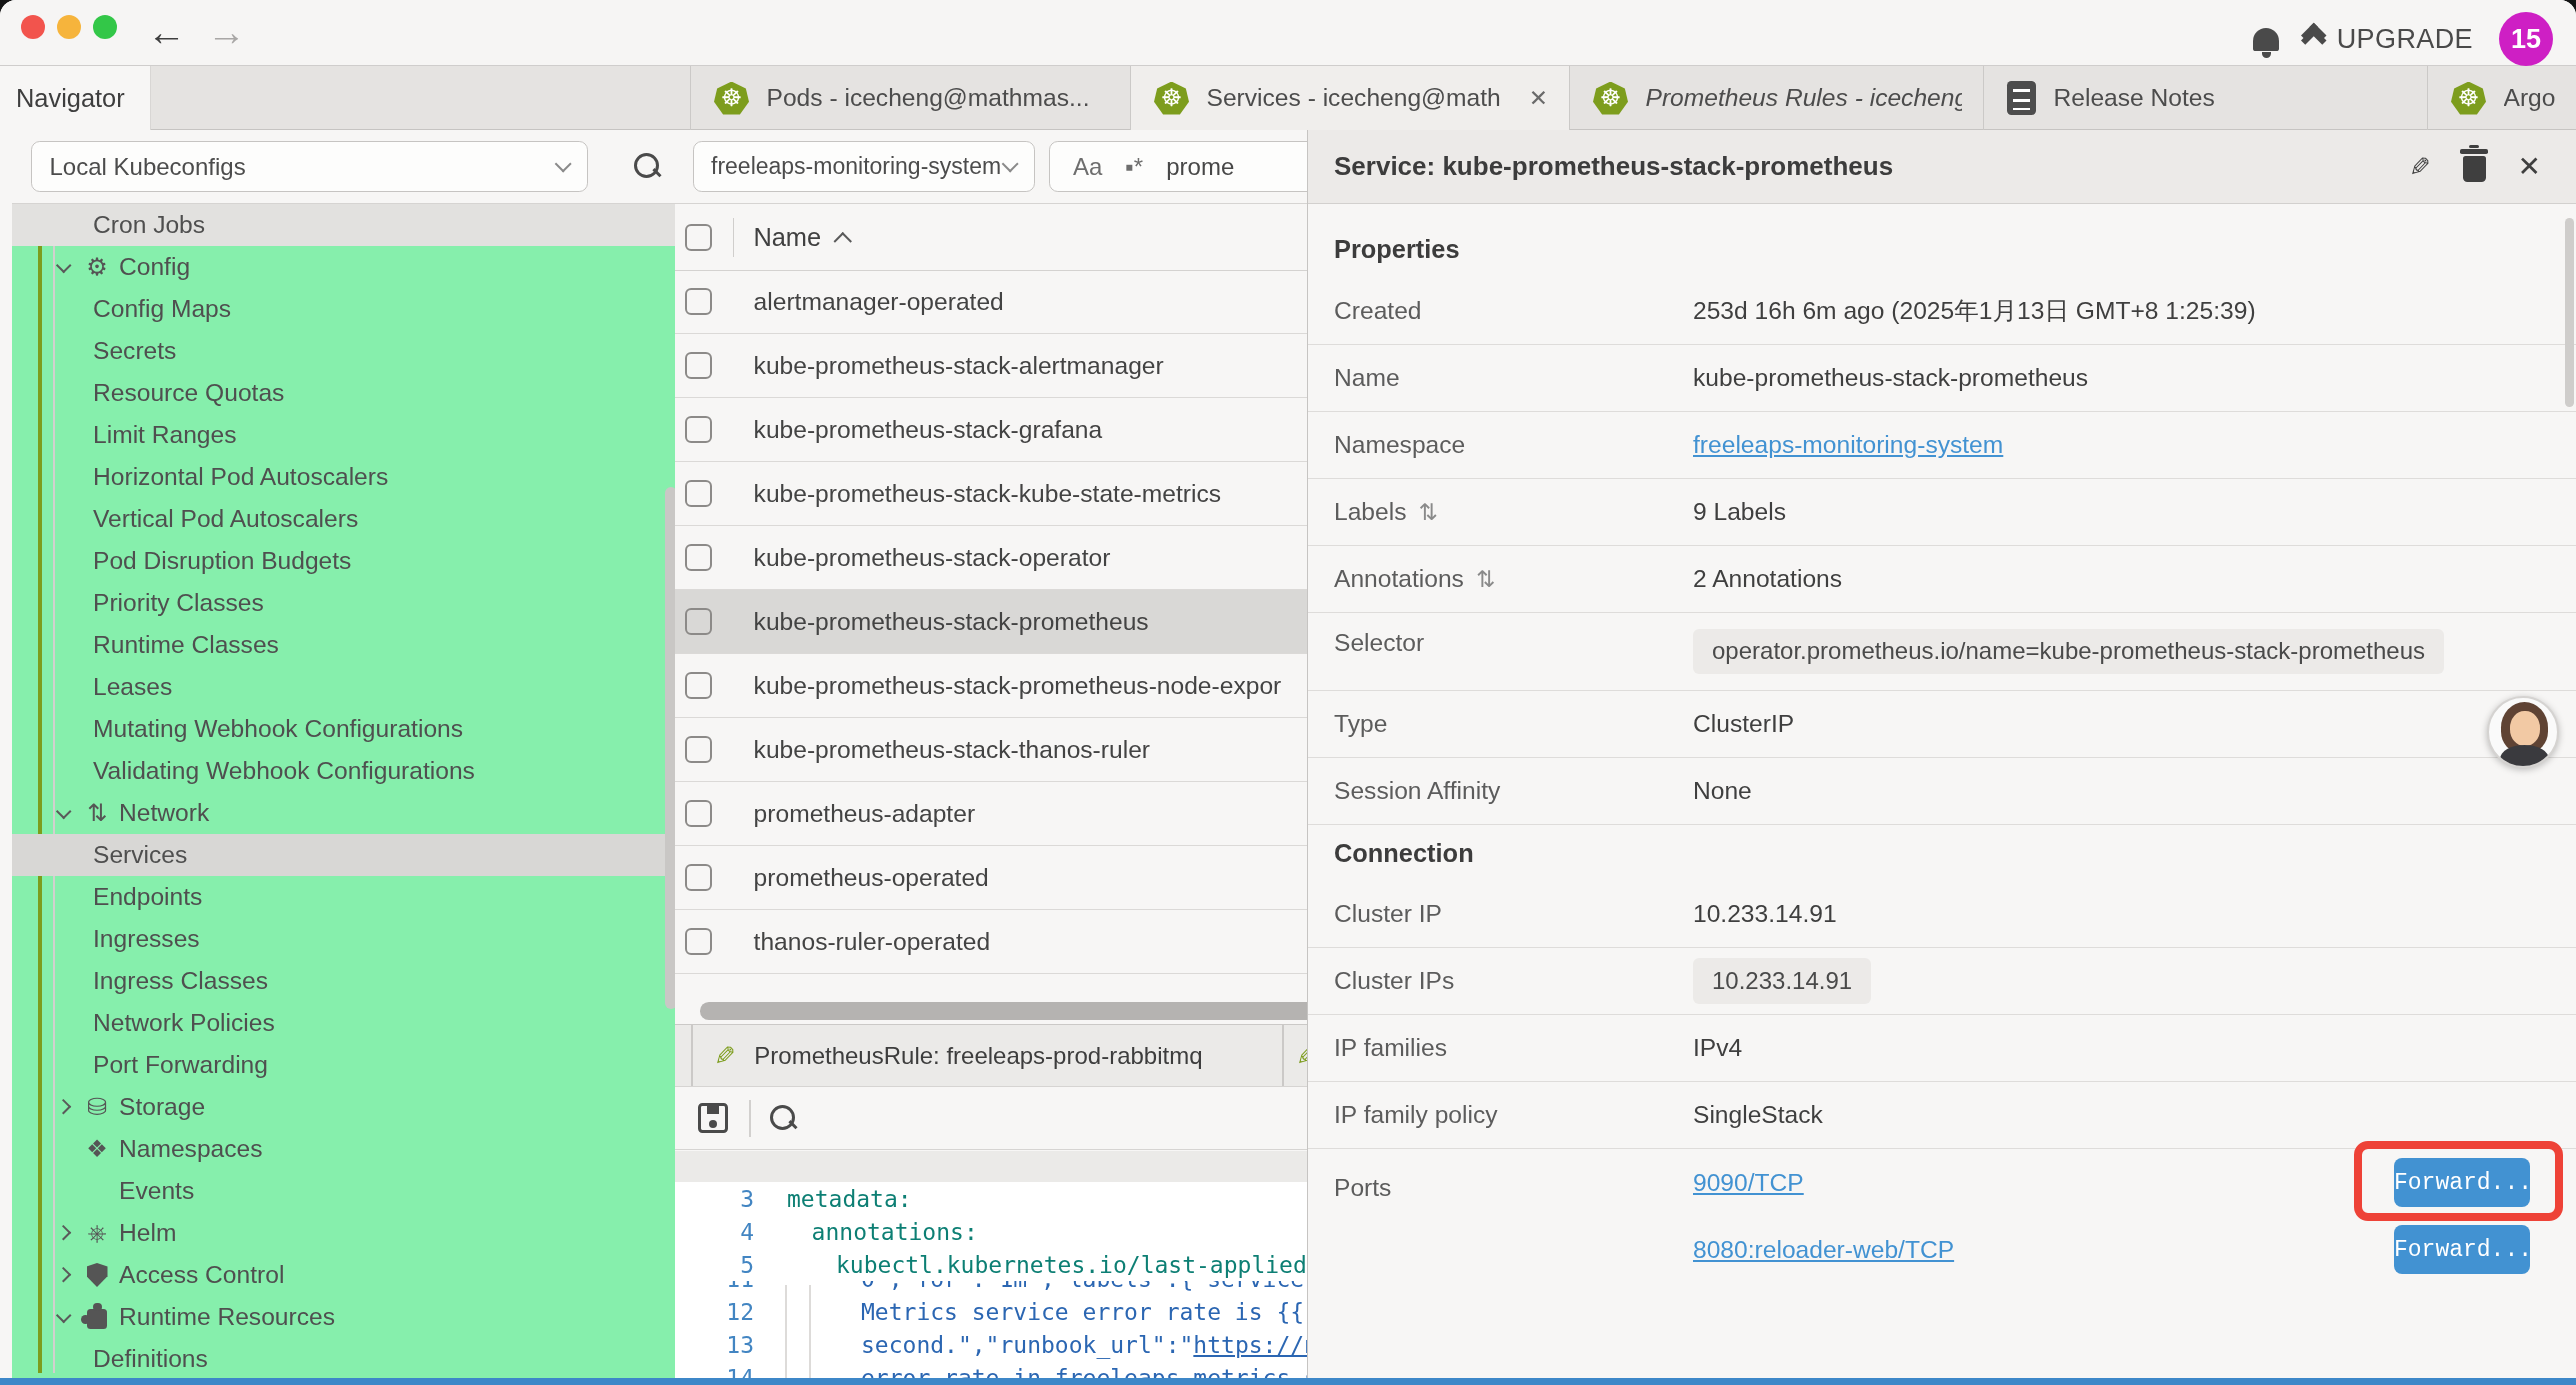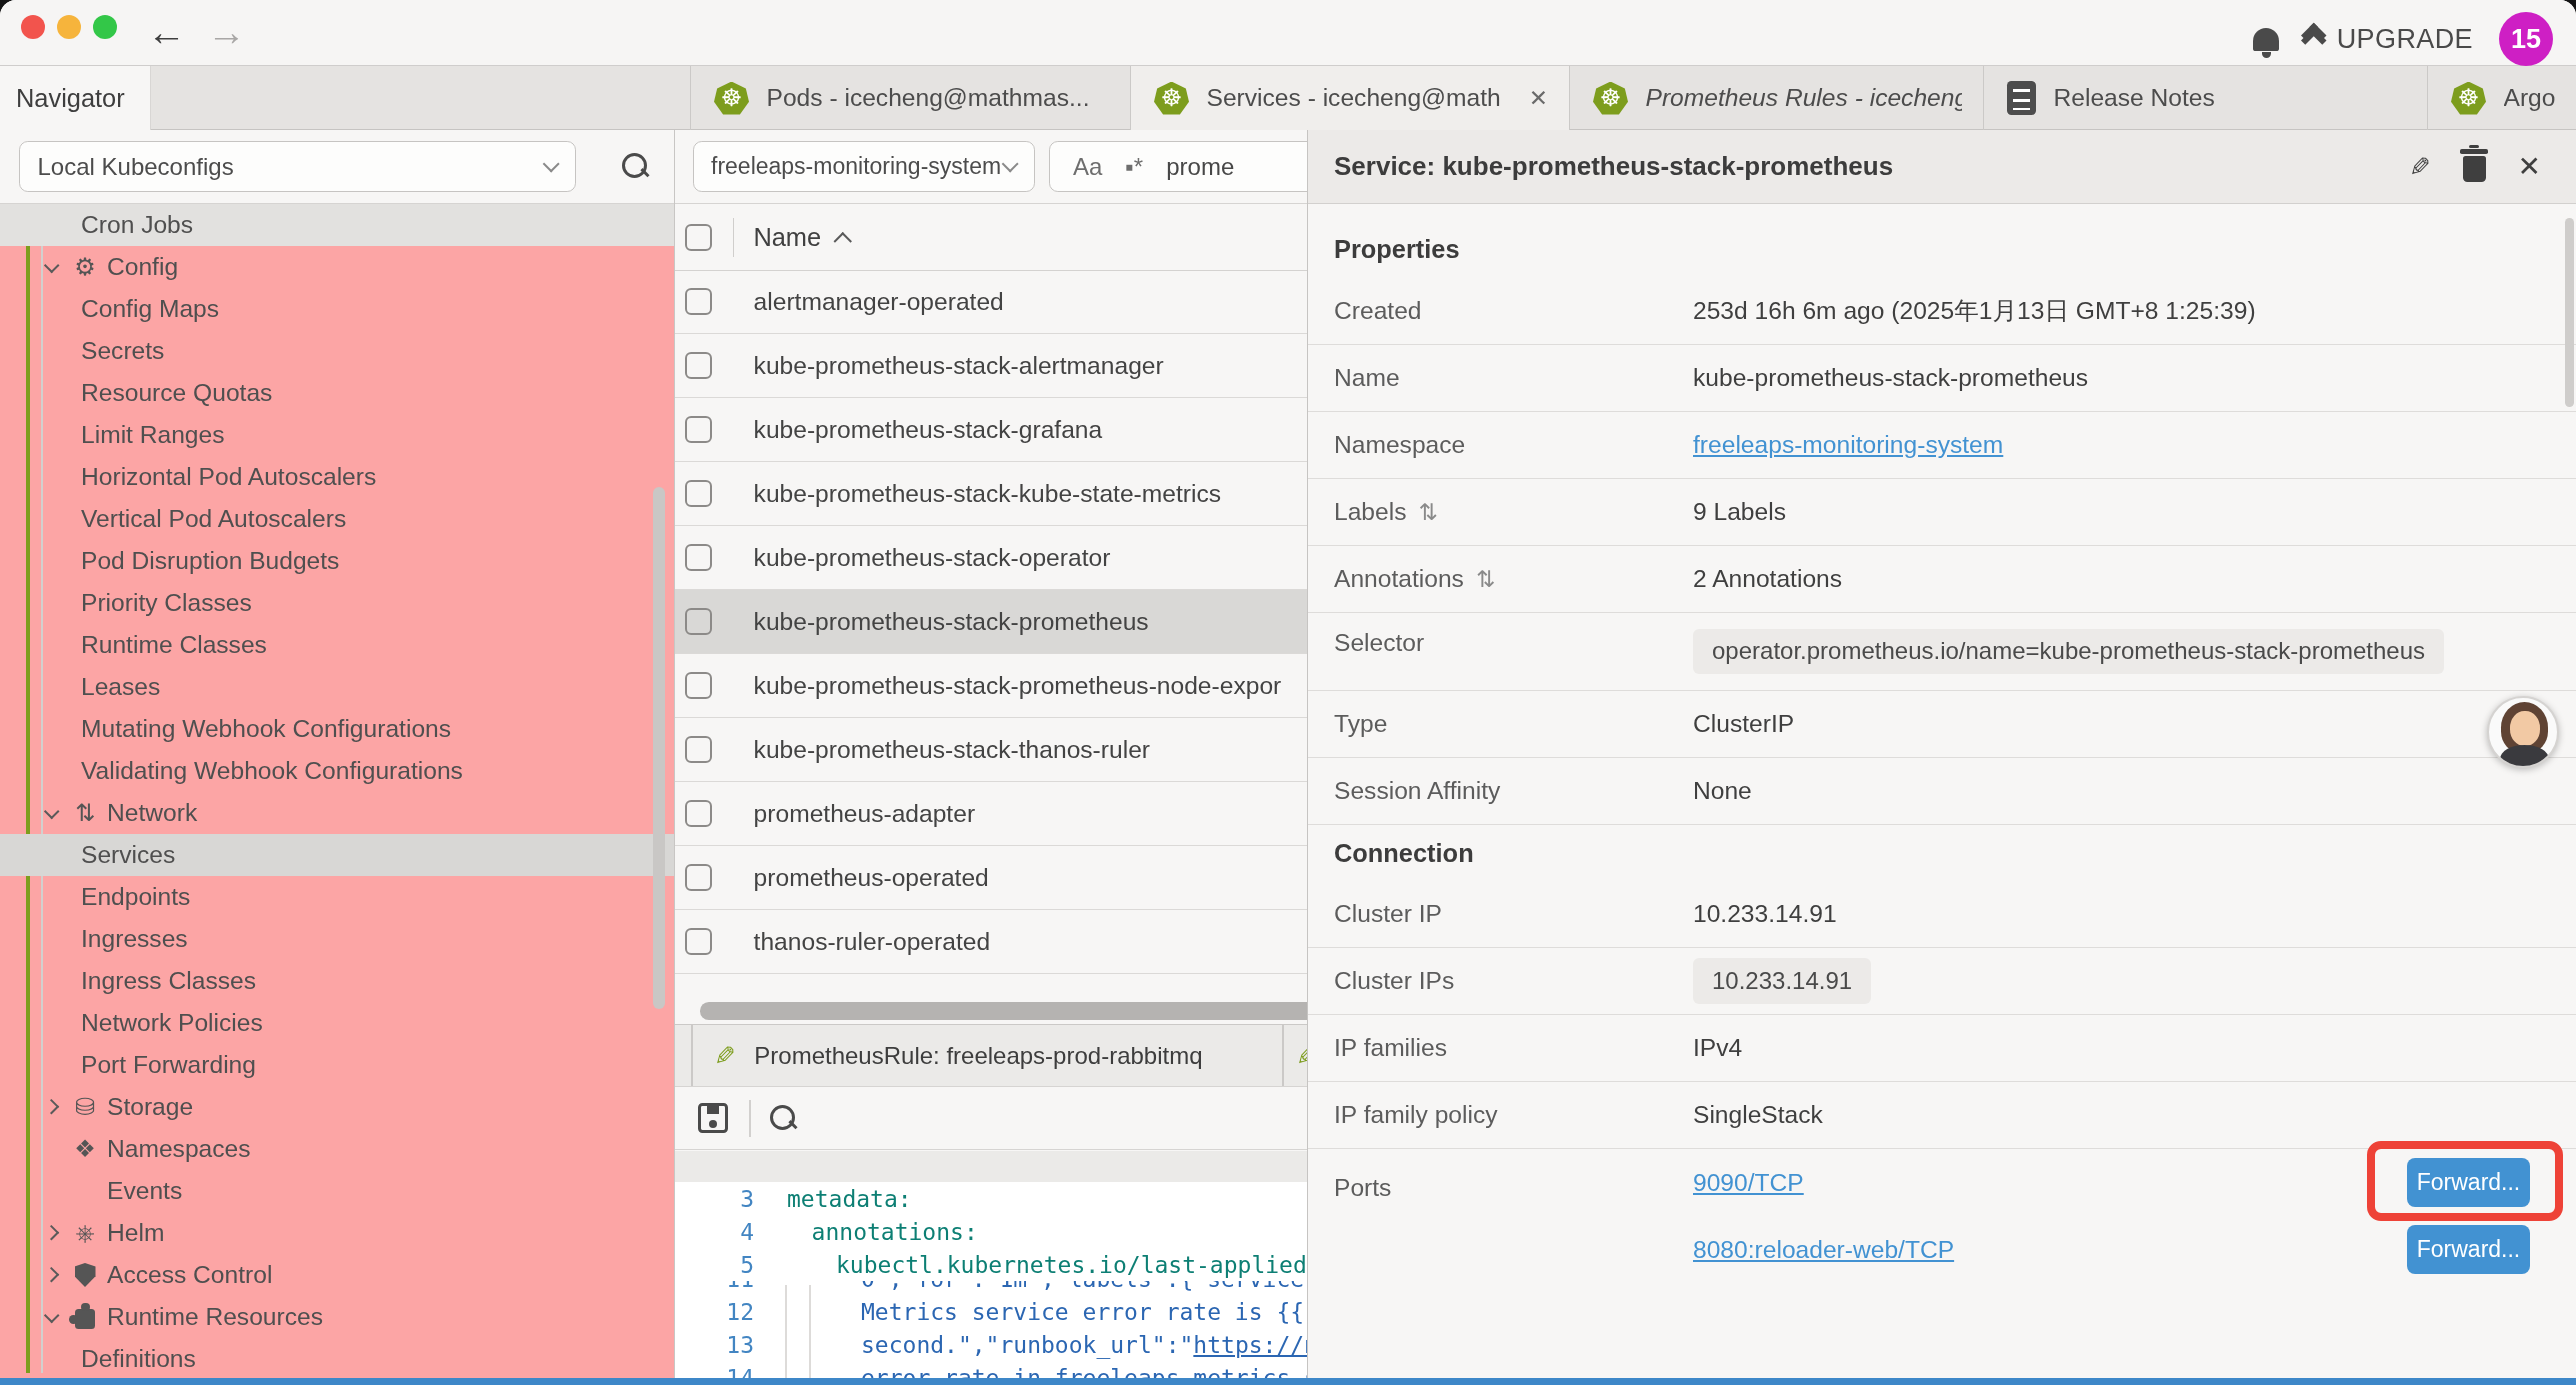--- a/index.html
+++ b/index.html
@@ -32,21 +32,21 @@
   .tab-label{overflow:hidden;text-overflow:clip}
   .tab-close{margin-left:8.8px;font-size:23px;color:#6a6a6a}
   .k8s-icon{flex:none;width:35px;height:33px;background:#7d9d1d;clip-path:polygon(50% 0,91% 21%,100% 61%,74% 100%,26% 100%,0 61%,9% 21%);color:#fff;display:flex;align-items:center;justify-content:center;font-family:"DejaVu Sans",sans-serif;font-size:24px;line-height:1}
   .doc-icon{flex:none;position:relative;width:29px;height:34px;background:#4d4d4d;border-radius:4.4px}
   .doc-icon::after{content:"";position:absolute;left:6.1px;right:6.1px;top:8px;height:21px;background:repeating-linear-gradient(#fff 0 3.5px,transparent 3.5px 9.6px)}
 
   
   #main{position:absolute;top:130px;left:0;right:0;bottom:7px;overflow:hidden}
 
   
-  #sidebar{position:absolute;left:0;top:0;width:675px;height:100%;background:#fca5a5;border-right:1.8px solid #c8c6c4}
+  #sidebar{position:absolute;left:12px;top:0;width:675px;height:100%;background:#86efac;border-right:1.8px solid #c8c6c4}
   #sidebar-controls{position:absolute;left:0;top:0;width:100%;height:74px;background:#f7f6f5;border-bottom:1.8px solid #d6d4d2}
   .selectbox{position:absolute;display:flex;align-items:center;background:#fdfdfc;border:1.8px solid #c6c4c2;border-radius:8.8px;font-size:24px;color:#4c4c4c;padding:0 17.5px}
   #kubeconfig-select{left:19px;top:11.4px;width:557px;height:51px}
   .selectbox .caret{position:absolute;right:17.5px;width:12.3px;height:12.3px;border-right:2.6px solid #8a8a8a;border-bottom:2.6px solid #8a8a8a;transform:rotate(45deg);margin-top:-5.3px}
   .search-glyph{position:relative;width:26px;height:26px;flex:none}
   .search-glyph::before{content:"";position:absolute;left:0;top:0;width:19px;height:19px;border:3.1px solid #4a4a4a;border-radius:50%}
   .search-glyph::after{content:"";position:absolute;left:18.4px;top:18.4px;width:9.6px;height:3.1px;background:#4a4a4a;transform:rotate(45deg)}
   #sidebar-search{position:absolute;right:26px;top:23px}
   #tree{position:absolute;left:0;top:74px;right:0;bottom:0;overflow:hidden}
   .accent-line{position:absolute;left:26px;top:0;bottom:5.3px;width:3.5px;background:#7d9d1d}
@@ -128,21 +128,21 @@
   .pvalue.link, a.plink{color:#4292d2;text-decoration:underline;cursor:pointer}
   .badge{display:inline-block;background:#eceae8;border-radius:6.1px;padding:8.8px 19px;font-size:24px;color:#4a4a4a}
   .prow.badges-row{align-items:flex-start;padding-top:16px;padding-bottom:16px}
   .badges-col{display:flex;flex-direction:column;align-items:flex-start;gap:17.5px}
   .prow.ports-row{align-items:flex-start;padding-right:0}
   .prow.ports-row .plabel{padding-top:24.6px}
   .ports-col{flex:1;display:flex;flex-direction:column}
   .port-line{position:relative;height:67px;display:flex;align-items:center;justify-content:space-between}
   .port-line a.plink{font-size:24.6px}
   .fwd-wrap{position:relative;margin-right:46px}
-  .fwd-btn{width:123px;height:49px;background:#4292d2;border:none;border-radius:8px;color:#fff;font-size:23px;font-family:Liberation Sans, sans-serif;cursor:pointer}
+  .fwd-btn{width:136px;height:49px;background:#4292d2;border:none;border-radius:8px;color:#fff;font-size:23px;font-family:Liberation Mono, monospace;cursor:pointer}
   .red-annotation{position:absolute;top:-16.7px;right:-33px;bottom:-14px;left:-40px;border:8px solid #ee4237;border-radius:14px;pointer-events:none}
   #detail-vscroll{position:absolute;right:1.8px;top:88px;width:8.8px;height:189px;border-radius:4.4px;background:#cfcdcb}
   #avatar{position:absolute;left:1179px;top:566px;width:72px;height:72px;border-radius:50%;background:#fafafa;border:2.6px solid #d5d3d1;overflow:hidden;box-shadow:0 1.8px 7px rgba(0,0,0,.25);z-index:6}
   #avatar .hair{position:absolute;top:4.4px;left:12.3px;width:47px;height:51px;border-radius:50% 50% 42% 42%;background:#5f4334}
   #avatar .face{position:absolute;top:13px;left:21px;width:30px;height:35px;border-radius:48%;background:#f2c9a4}
   #avatar .shirt{position:absolute;bottom:-7px;left:11.4px;width:49px;height:28px;border-radius:50% 50% 0 0;background:#3a3a3e}
 
   #statusbar{position:absolute;left:0;bottom:0;width:100%;height:7px;background:#3d87c8}
 </style>
 </head>

